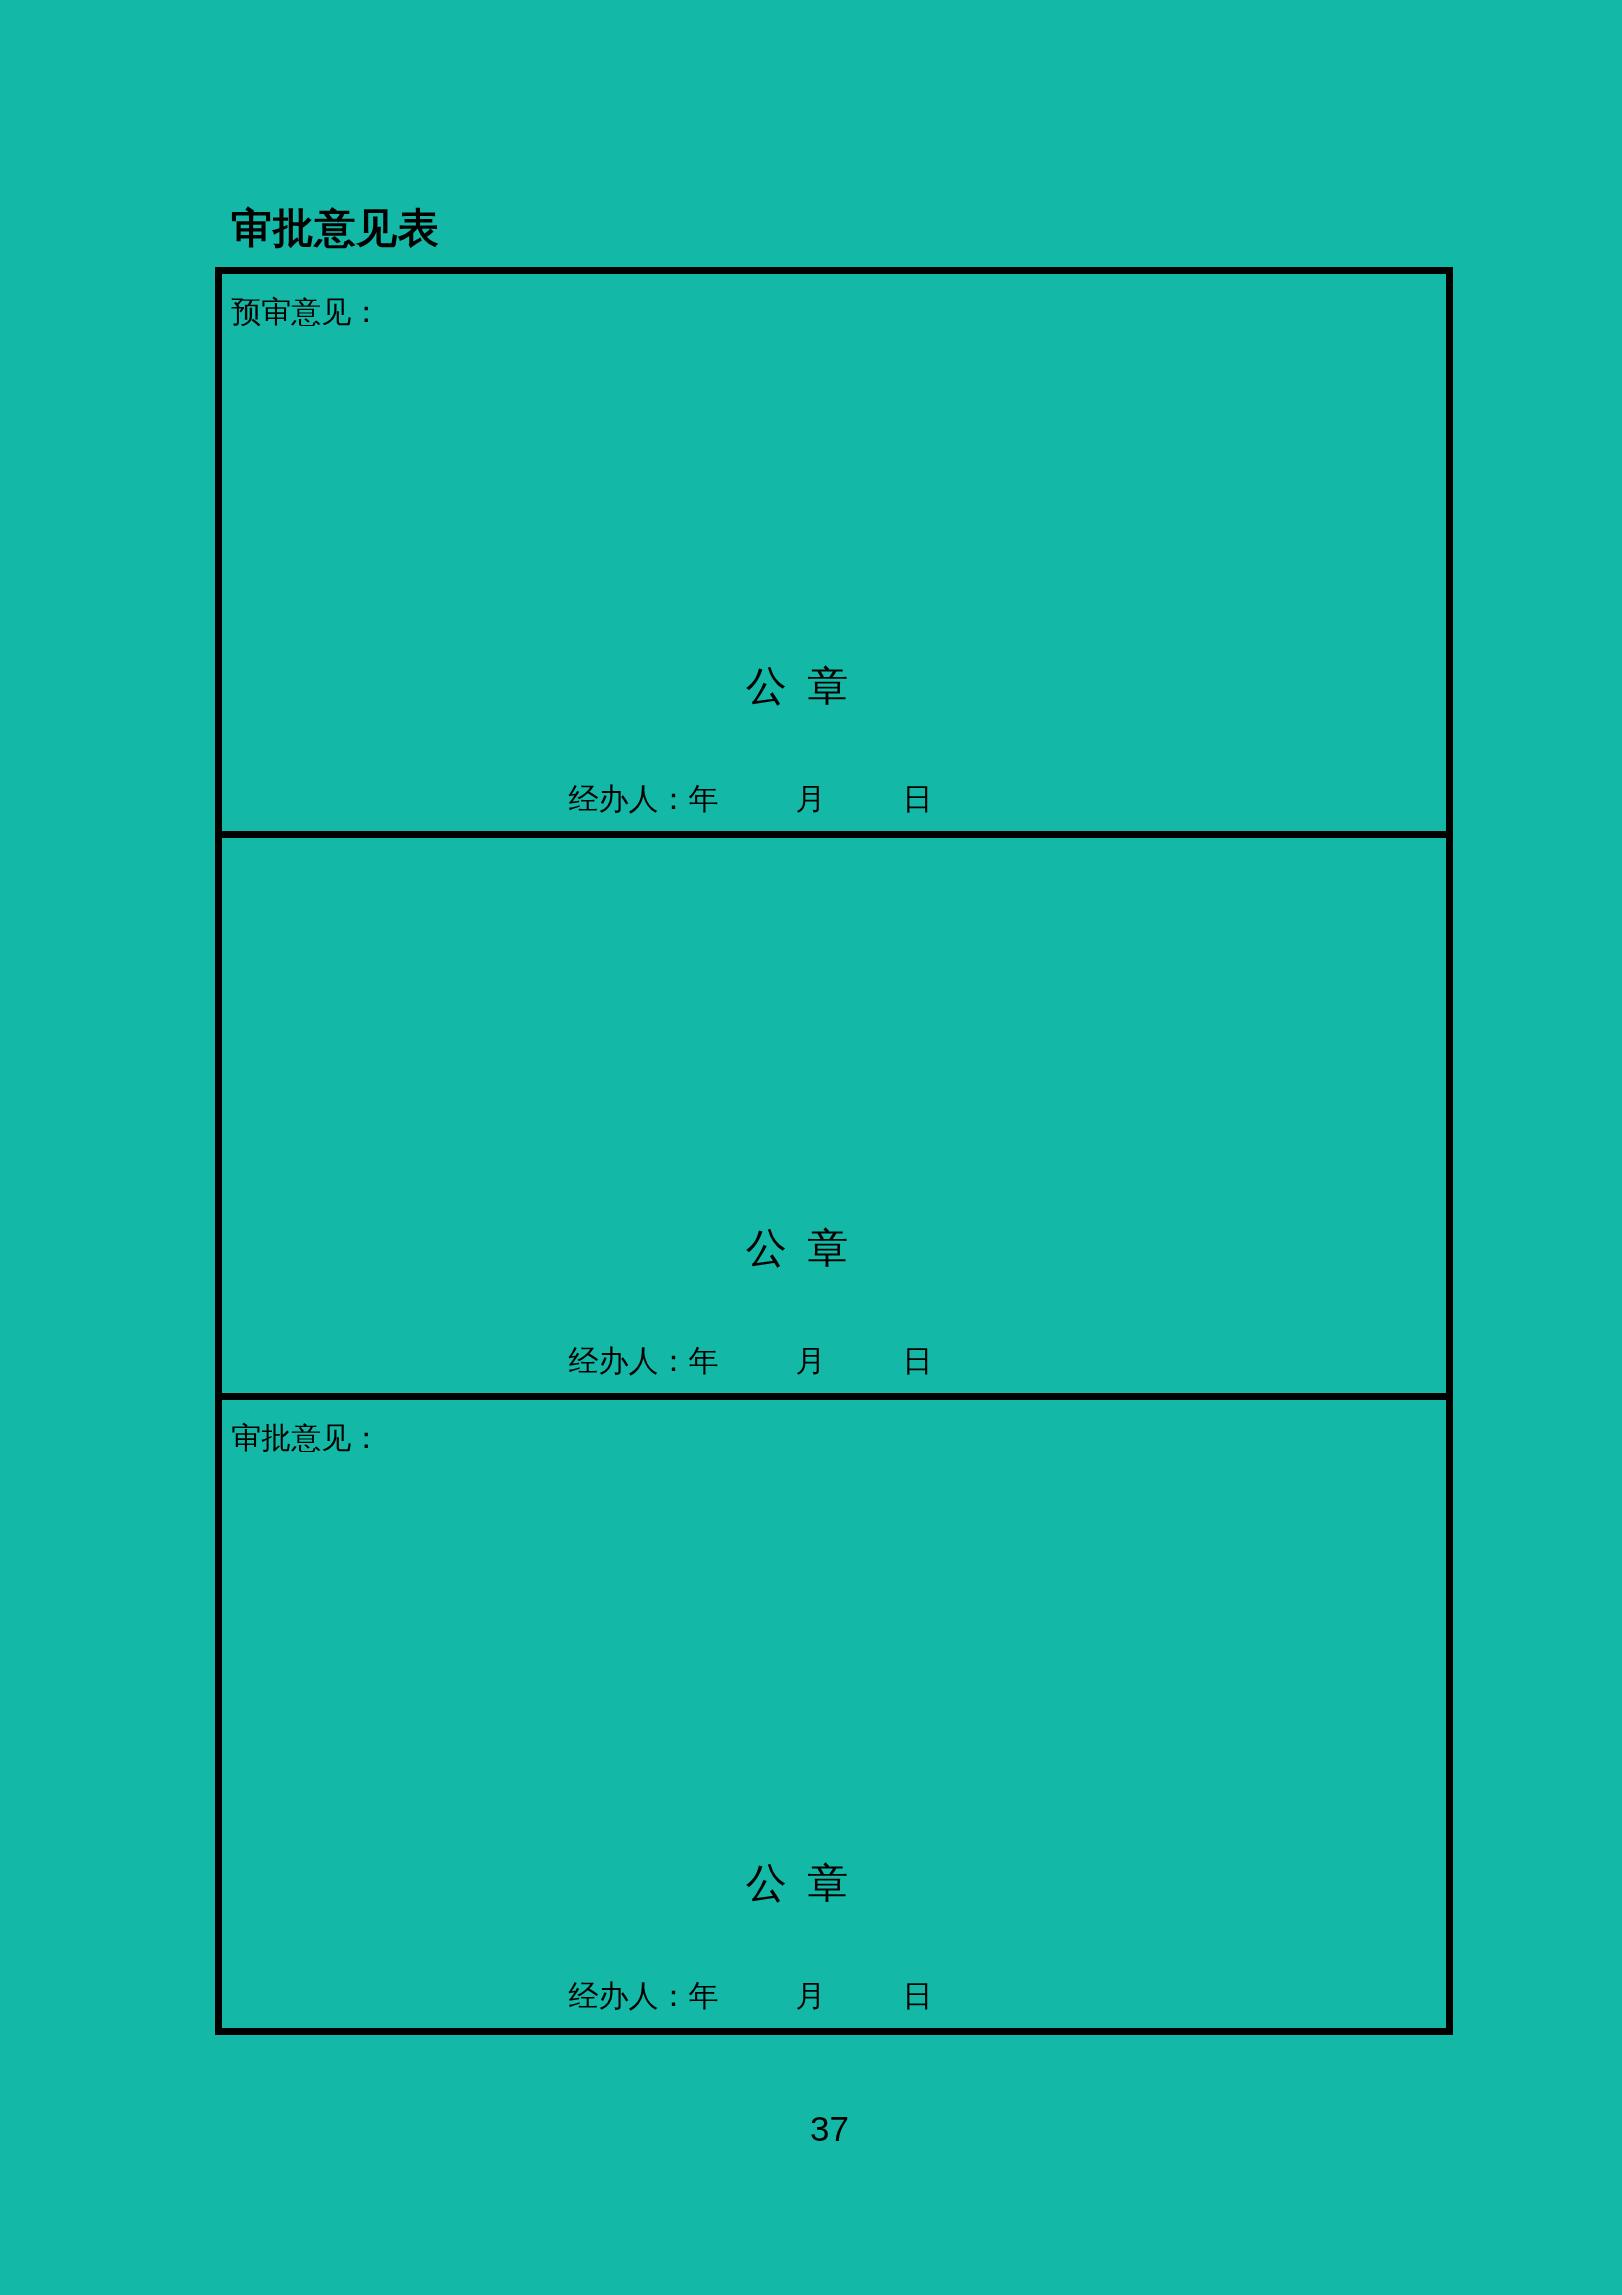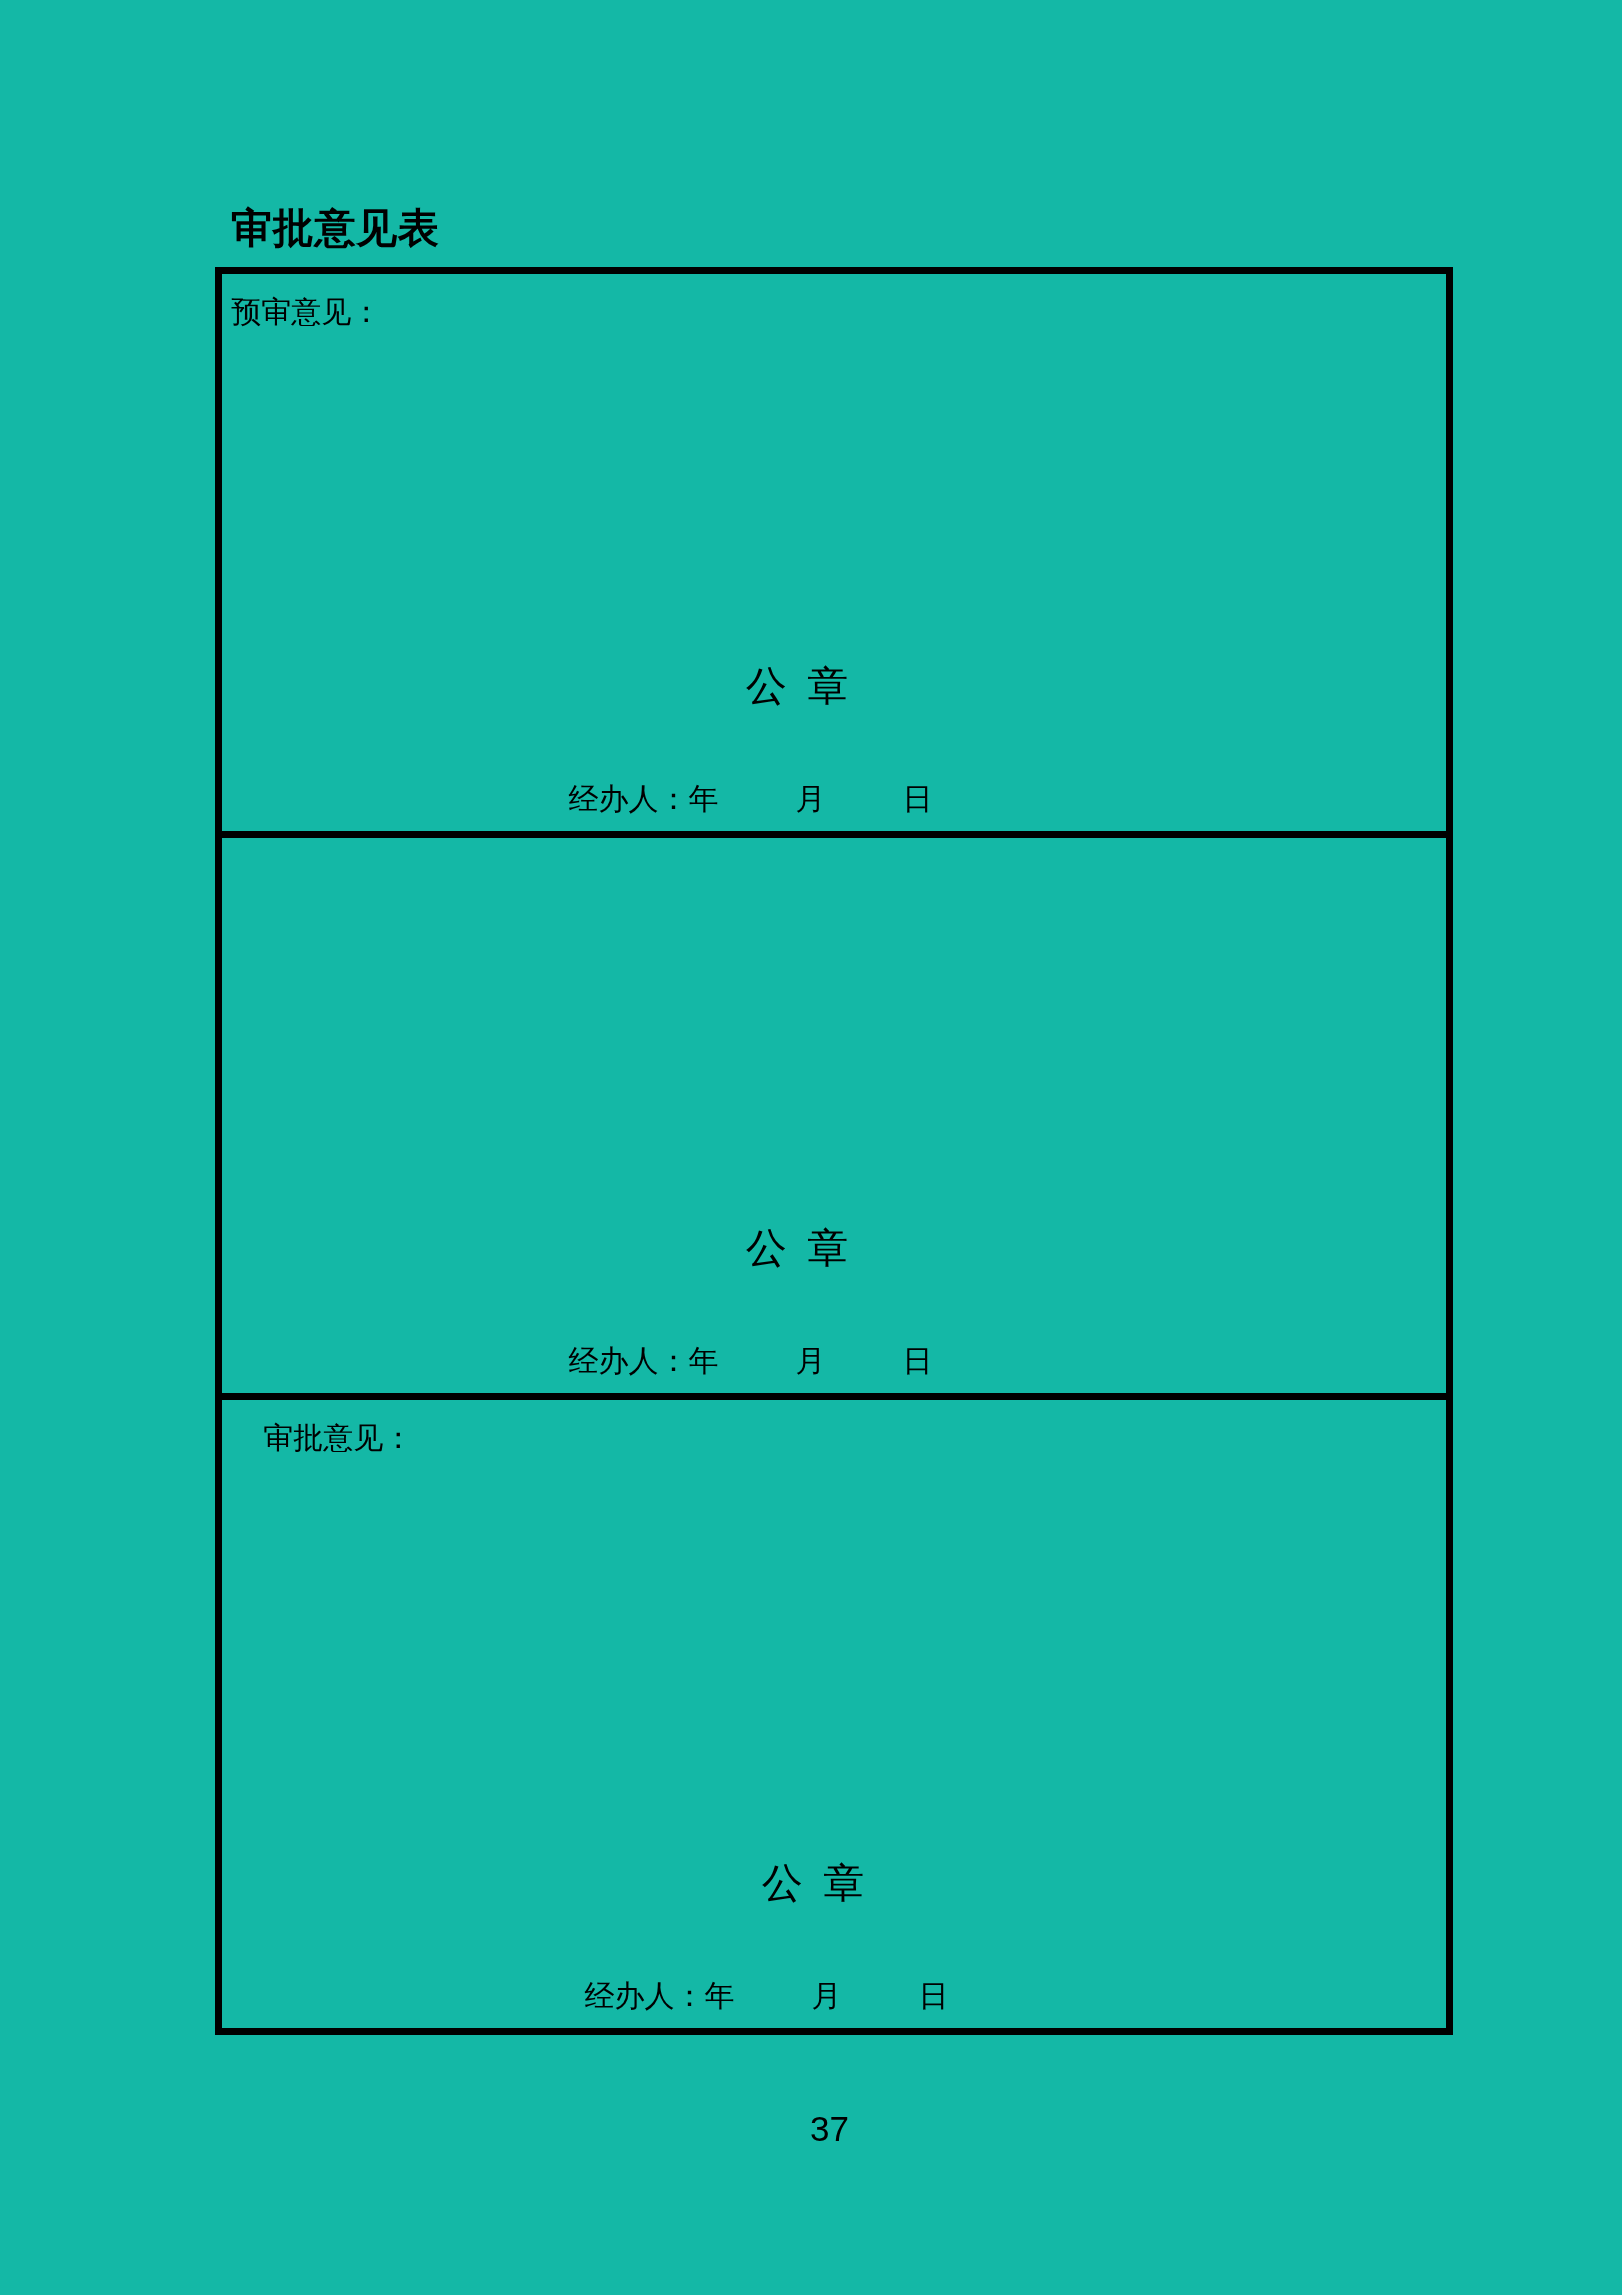--- a/index.html
+++ b/index.html
@@ -35,21 +35,21 @@
     flex-direction: column;
   }
   .section {
     display: flex;
     flex-direction: column;
     padding: 18.3px 0 13px 0;
   }
   .section + .section { border-top: 7.2px solid #000000; }
   .section-1 { height: 557px; }
   .section-2 { height: 562px; }
-  .section-3 { flex: 1; padding-left: 32px; }
+  .section-3 { flex: 1; }
   .section-label {
     padding-left: 9.2px;
     font-size: 30px;
     line-height: 39px;
     white-space: pre;
   }
   .opinion-blank-area { flex: 1; }
   .seal-line {
     text-align: center;
     padding-right: 156px;

